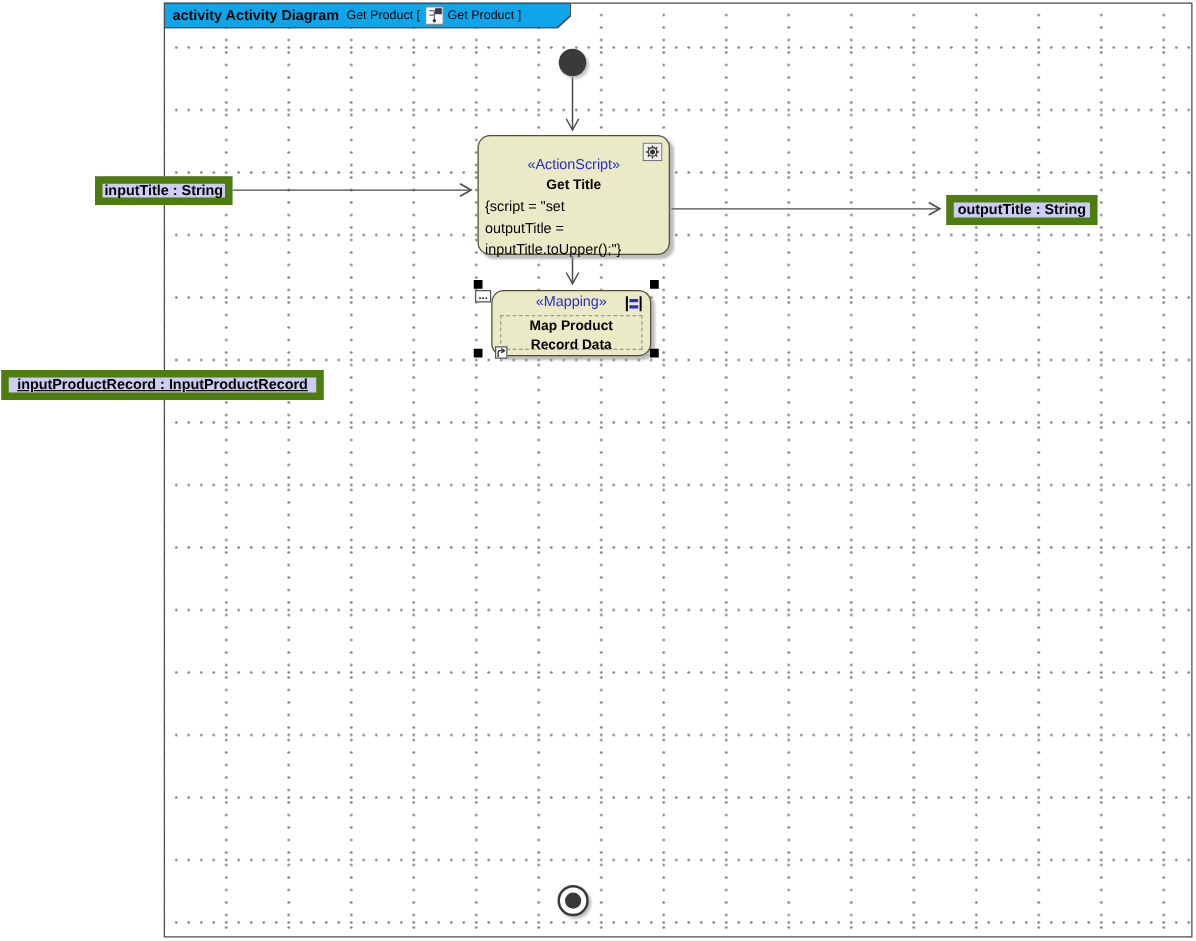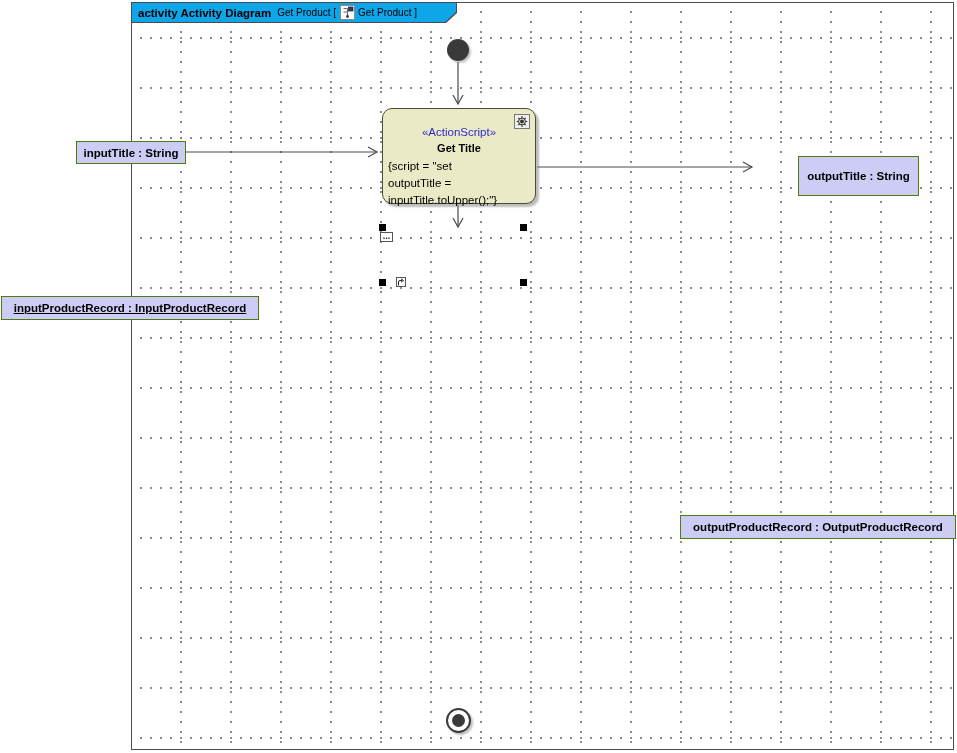--- a/index.html
+++ b/index.html
@@ -71,26 +71,26 @@
   .corner-icon { position: absolute; top: 5px; right: 5px; width: 16px; height: 15px; }
   .mapping-icon { position: absolute; top: 3px; right: 5px; width: 16px; height: 14px; }
   .name-dashed {
     position: absolute; left: 6px; right: 6px; top: 19px; bottom: 4px;
     border: 1px dashed #9a9a9a; text-align: center; padding-top: 1px;
   }
   .name-dashed .node-name { line-height: 15px; }
 
   
   .param-label {
-    position: absolute; background: #ccccf4; border: 1px solid #4d7c0f;
+    position: absolute; background: #ccccf4; border: 6px solid #4d7c0f;
     display: flex; align-items: center; justify-content: center;
     font-weight: bold; font-size: 11.5px; white-space: nowrap;
   }
   .lbl-input-title          { left: 76px;  top: 141px; width: 110px; height: 23px; }
-  .lbl-output-title         { left: 798px; top: 156px; width: 121px; height: 40px; }
+  .lbl-output-title         { left: 757px; top: 156px; width: 121px; height: 24px; }
   .lbl-input-product-rec    { left: 1px;   top: 296px; width: 258px; height: 24px; text-decoration: underline; }
   .lbl-output-product-rec   { left: 680px; top: 515px; width: 276px; height: 24px; }
 
   
   .handle { position: absolute; width: 7px; height: 7px; background: #000; }
   .h-tl { left: 379px; top: 224px; }
   .h-tr { left: 520px; top: 224px; }
   .h-bl { left: 379px; top: 279px; }
   .h-br { left: 520px; top: 279px; }
   .mini-box {
@@ -167,20 +167,35 @@
       </svg>
     </span>
     <div class="node-name">Get Title</div>
     <div class="node-body">
       <div>{script = "set</div>
       <div>outputTitle =</div>
       <div>inputTitle.toUpper();"}</div>
     </div>
   </div>
 
+  <div class="uml-node mapping-node">
+    <div class="stereotype">«Mapping»</div>
+    <span class="mapping-icon">
+      <svg width="16" height="14" viewBox="0 0 16 14">
+        <line x1="2.5" y1="1" x2="2.5" y2="13" stroke="#000" stroke-width="1.6"></line>
+        <line x1="13.5" y1="1" x2="13.5" y2="13" stroke="#000" stroke-width="1.6"></line>
+        <rect x="4.5" y="3.2" width="7" height="2.6" fill="#2b2bcc"></rect>
+        <rect x="4.5" y="8.2" width="7" height="2.6" fill="#2b2bcc"></rect>
+      </svg>
+    </span>
+    <div class="name-dashed">
+      <div class="node-name">Map Product</div>
+      <div class="node-name">Record Data</div>
+    </div>
+  </div>
 
   <div class="handle h-tl"></div>
   <div class="handle h-tr"></div>
   <div class="handle h-bl"></div>
   <div class="handle h-br"></div>
   <div class="mini-box dots-box">
     <span>...</span>
   </div>
   <div class="mini-box curve-box">
     <svg width="8" height="8" viewBox="0 0 8 8">
@@ -191,21 +206,18 @@
 
   <div class="param-label lbl-input-title">
     <span>inputTitle : String</span>
   </div>
   <div class="param-label lbl-output-title">
     <span>outputTitle : String</span>
   </div>
   <div class="param-label lbl-input-product-rec">
     <span>inputProductRecord : InputProductRecord</span>
   </div>
-  <div class="param-label lbl-output-product-rec">
-    <span>outputProductRecord : OutputProductRecord</span>
-  </div>
 
   <div class="final-node">
     <div class="dot"></div>
   </div>
 
 </div>
 
 </body></html>

